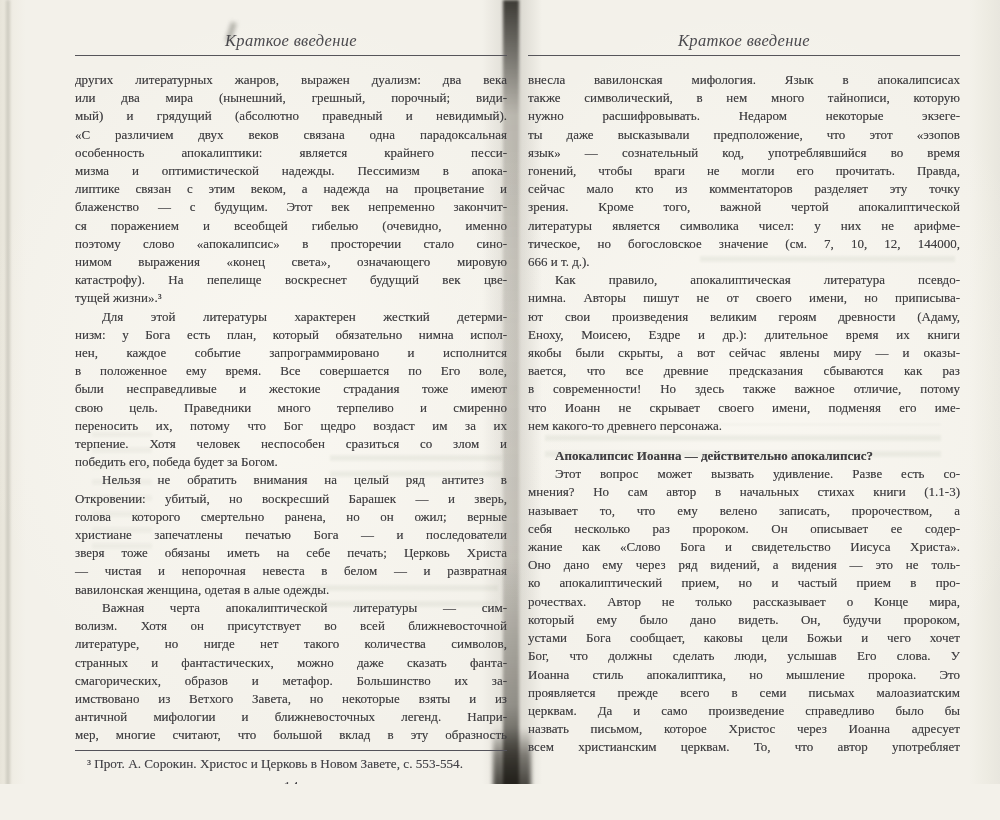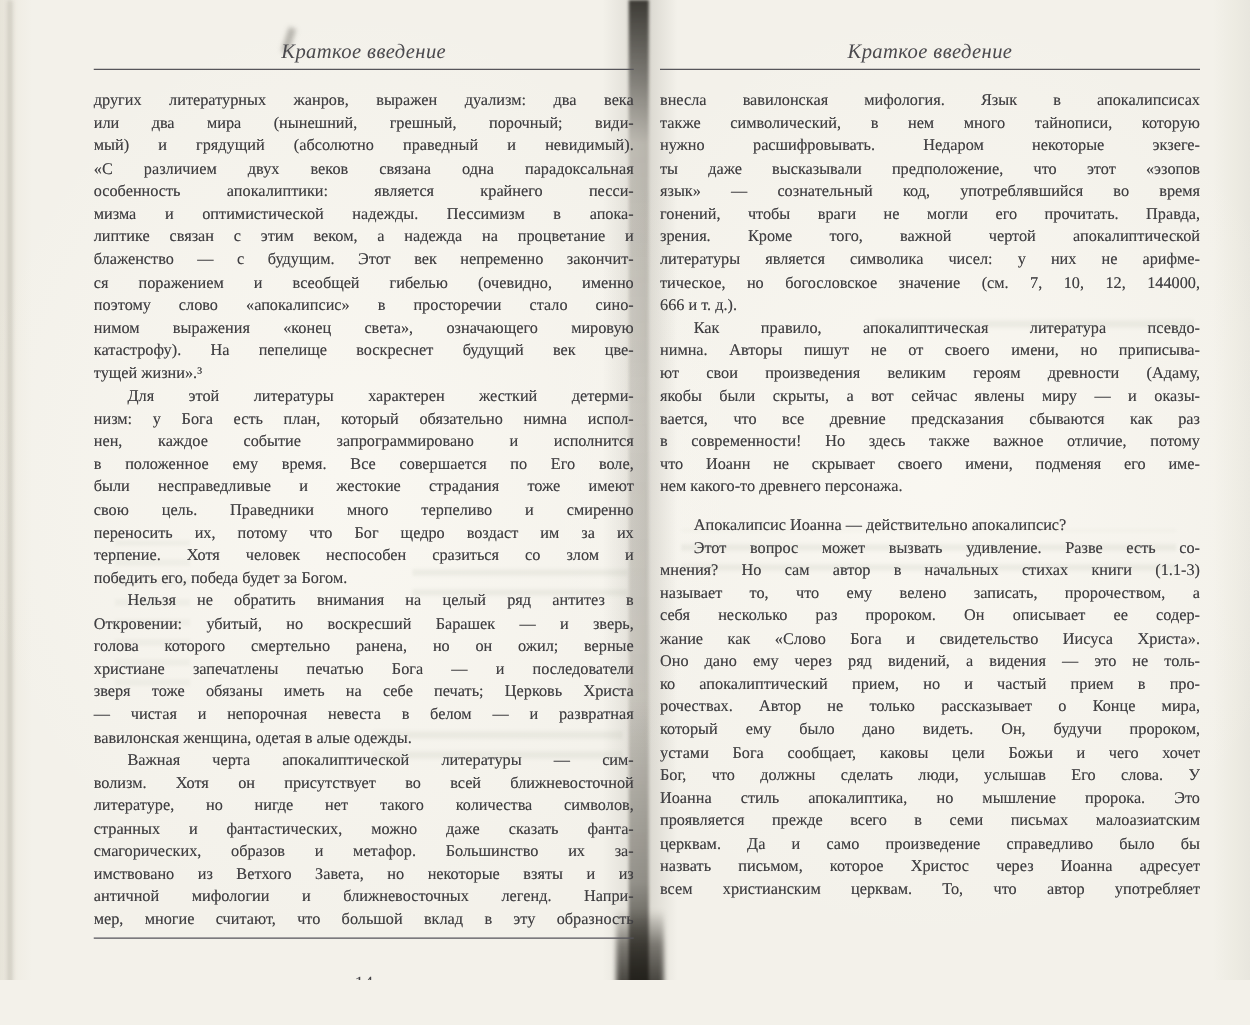--- a/index.html
+++ b/index.html
@@ -46,21 +46,21 @@
   .running-head{text-align:center;font-style:italic;font-size:16.5px;line-height:22px;
     color:#4b4a4e;letter-spacing:.3px;}
   .head-rule{border-top:1.5px solid #56555a;margin-top:3px;}
   .page-body{margin-top:15px;font-size:13px;line-height:18.2px;color:#403f42;
     text-shadow:0 0 .5px rgba(64,63,66,.55);}
   .line{text-align:justify;text-align-last:justify;white-space:nowrap;}
   .line,.heading{overflow:visible;}
   .line{white-space:normal;}
   .line.indent{text-indent:27px;}
   .line.end{text-align-last:left;}
-  .heading{font-weight:normal;text-indent:27px;margin-top:12px;text-align:left;}
+  .heading{font-weight:bold;text-indent:27px;margin-top:12px;text-align:left;}
   .fn-rule{border-top:1.2px solid #54535a;margin-top:5px;}
   .footnote{font-size:13.2px;line-height:17px;margin-top:4px;text-indent:12px;color:#46454a;
     text-shadow:0 0 .4px rgba(70,69,74,.5);}
   .pagenum{position:absolute;width:432px;text-align:center;font-size:15px;color:#454448;}
   .pagenum.pl{left:75px;top:779px;}
   .pagenum.pr{left:502px;top:784px;}
 </style>
 </head>
 <body>
 
@@ -114,39 +114,42 @@
         <div class="line indent">Важная черта апокалиптической литературы — сим-</div>
         <div class="line">волизм. Хотя он присутствует во всей ближневосточной</div>
         <div class="line">литературе, но нигде нет такого количества символов,</div>
         <div class="line">странных и фантастических, можно даже сказать фанта-</div>
         <div class="line">смагорических, образов и метафор. Большинство их за-</div>
         <div class="line">имствовано из Ветхого Завета, но некоторые взяты и из</div>
         <div class="line">античной мифологии и ближневосточных легенд. Напри-</div>
         <div class="line">мер, многие считают, что большой вклад в эту образность</div>
       </div>
     <div class="fn-rule"></div>
+    <div class="footnote">³ Прот. А. Сорокин. Христос и Церковь в Новом Завете, с. 553-554.</div>
   </div>
 
   <div class="page right">
     <div class="running-head">Краткое введение</div>
     <div class="head-rule"></div>
     <div class="page-body">
         <div class="line">внесла вавилонская мифология. Язык в апокалипсисах</div>
         <div class="line">также символический, в нем много тайнописи, которую</div>
         <div class="line">нужно расшифровывать. Недаром некоторые экзеге-</div>
         <div class="line">ты даже высказывали предположение, что этот «эзопов</div>
         <div class="line">язык» — сознательный код, употреблявшийся во время</div>
         <div class="line">гонений, чтобы враги не могли его прочитать. Правда,</div>
+        <div class="line">сейчас мало кто из комментаторов разделяет эту точку</div>
         <div class="line">зрения. Кроме того, важной чертой апокалиптической</div>
         <div class="line">литературы является символика чисел: у них не арифме-</div>
         <div class="line">тическое, но богословское значение (см. 7, 10, 12, 144000,</div>
         <div class="line end">666 и т. д.).</div>
         <div class="line indent">Как правило, апокалиптическая литература псевдо-</div>
         <div class="line">нимна. Авторы пишут не от своего имени, но приписыва-</div>
         <div class="line">ют свои произведения великим героям древности (Адаму,</div>
+        <div class="line">Еноху, Моисею, Ездре и др.): длительное время их книги</div>
         <div class="line">якобы были скрыты, а вот сейчас явлены миру — и оказы-</div>
         <div class="line">вается, что все древние предсказания сбываются как раз</div>
         <div class="line">в современности! Но здесь также важное отличие, потому</div>
         <div class="line">что Иоанн не скрывает своего имени, подменяя его име-</div>
         <div class="line end">нем какого-то древнего персонажа.</div>
         <div class="heading">Апокалипсис Иоанна — действительно апокалипсис?</div>
         <div class="line indent">Этот вопрос может вызвать удивление. Разве есть со-</div>
         <div class="line">мнения? Но сам автор в начальных стихах книги (1.1-3)</div>
         <div class="line">называет то, что ему велено записать, пророчеством, а</div>
         <div class="line">себя несколько раз пророком. Он описывает ее содер-</div>

